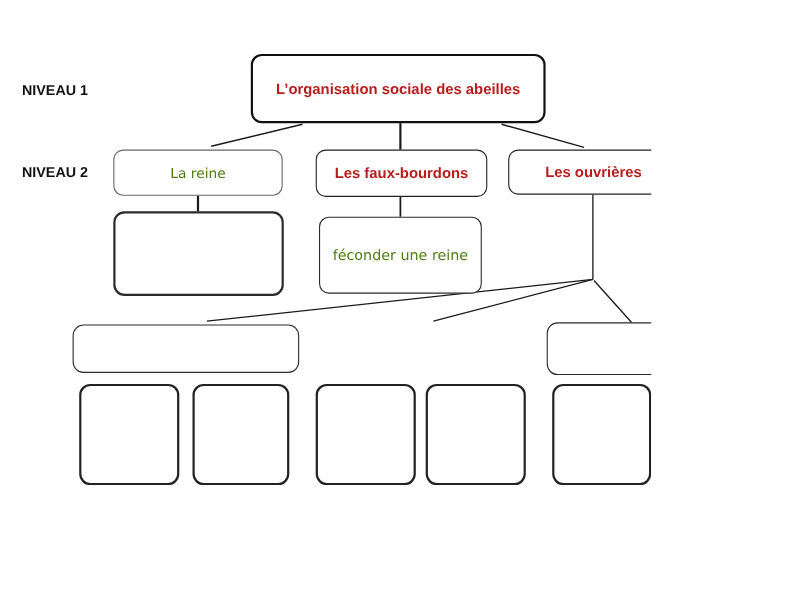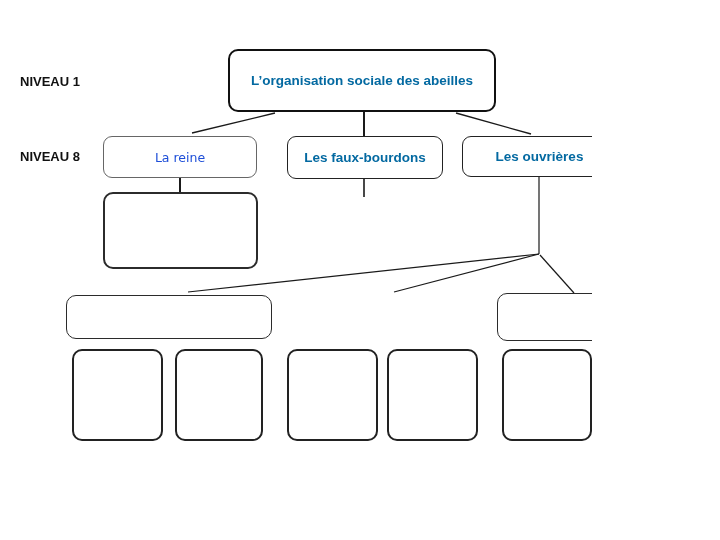--- a/index.html
+++ b/index.html
@@ -37,32 +37,32 @@
   .lvl-label.n2 { top: 149px; }
 
   .node {
     position: absolute;
     box-sizing: border-box;
     background: #ffffff;
     display: flex;
     align-items: center;
     justify-content: center;
     text-align: center;
-    color: #0369a1;
+    color: #b91c1c;
   }
   .bold-node {
     font-weight: bold;
     font-size: 13.5px;
     font-family: "Liberation Sans", sans-serif;
   }
   .light-node {
     font-weight: normal;
     font-size: 13px;
     font-family: "DejaVu Sans", sans-serif;
-    color: #1d4ed8;
+    color: #4d7c0f;
   }
 
   .root-box {
     left: 228px; top: 49px; width: 268px; height: 63px;
     border: 2.5px solid #111111; border-radius: 10px;
   }
   .queen-box {
     left: 103px; top: 136px; width: 154px; height: 42px;
     border: 1px solid #666666; border-radius: 9px;
     font-size: 12.5px;
@@ -132,29 +132,30 @@
     <line x1="456" y1="113" x2="531" y2="134" stroke="#1a1a1a" stroke-width="1.3"></line>
     <line x1="180" y1="178" x2="180" y2="192" stroke="#1a1a1a" stroke-width="2"></line>
     <line x1="364" y1="179" x2="364" y2="197" stroke="#1a1a1a" stroke-width="1.6"></line>
     <line x1="539" y1="177" x2="539" y2="254" stroke="#1a1a1a" stroke-width="1.2"></line>
     <line x1="539" y1="254" x2="188" y2="292" stroke="#1a1a1a" stroke-width="1.2"></line>
     <line x1="539" y1="254" x2="394" y2="292" stroke="#1a1a1a" stroke-width="1.2"></line>
     <line x1="540" y1="255" x2="574" y2="293" stroke="#1a1a1a" stroke-width="1.2"></line>
   </svg>
 
   <div class="lvl-label n1">NIVEAU 1</div>
-  <div class="lvl-label n2">NIVEAU 8</div>
+  <div class="lvl-label n2">NIVEAU 2</div>
 
   <div class="node bold-node root-box">L’organisation sociale des abeilles</div>
 
   <div class="node light-node queen-box">La reine</div>
   <div class="node bold-node workers-box">Les ouvrières</div>
   <div class="node bold-node drones-box">Les faux-bourdons</div>
 
   <div class="node light-node queen-role-box"></div>
+  <div class="node light-node drones-role-box">féconder une reine</div>
 
   <div class="node light-node wrole-1"></div>
   <div class="node light-node wrole-3"></div>
 
   <div class="node light-node r5 b1"></div>
   <div class="node light-node r5 b2"></div>
   <div class="node light-node r5 b3"></div>
   <div class="node light-node r5 b4"></div>
   <div class="node light-node r5 b5"></div>
 

